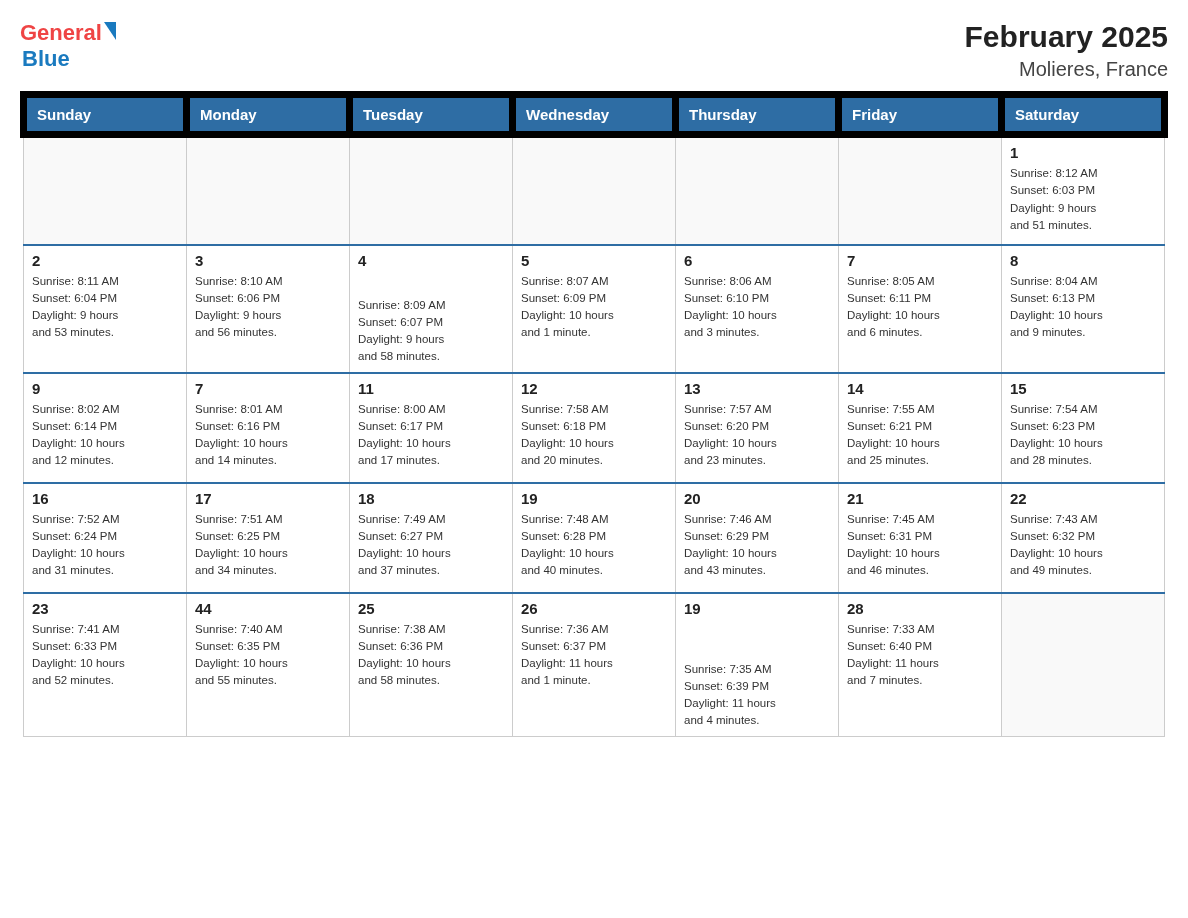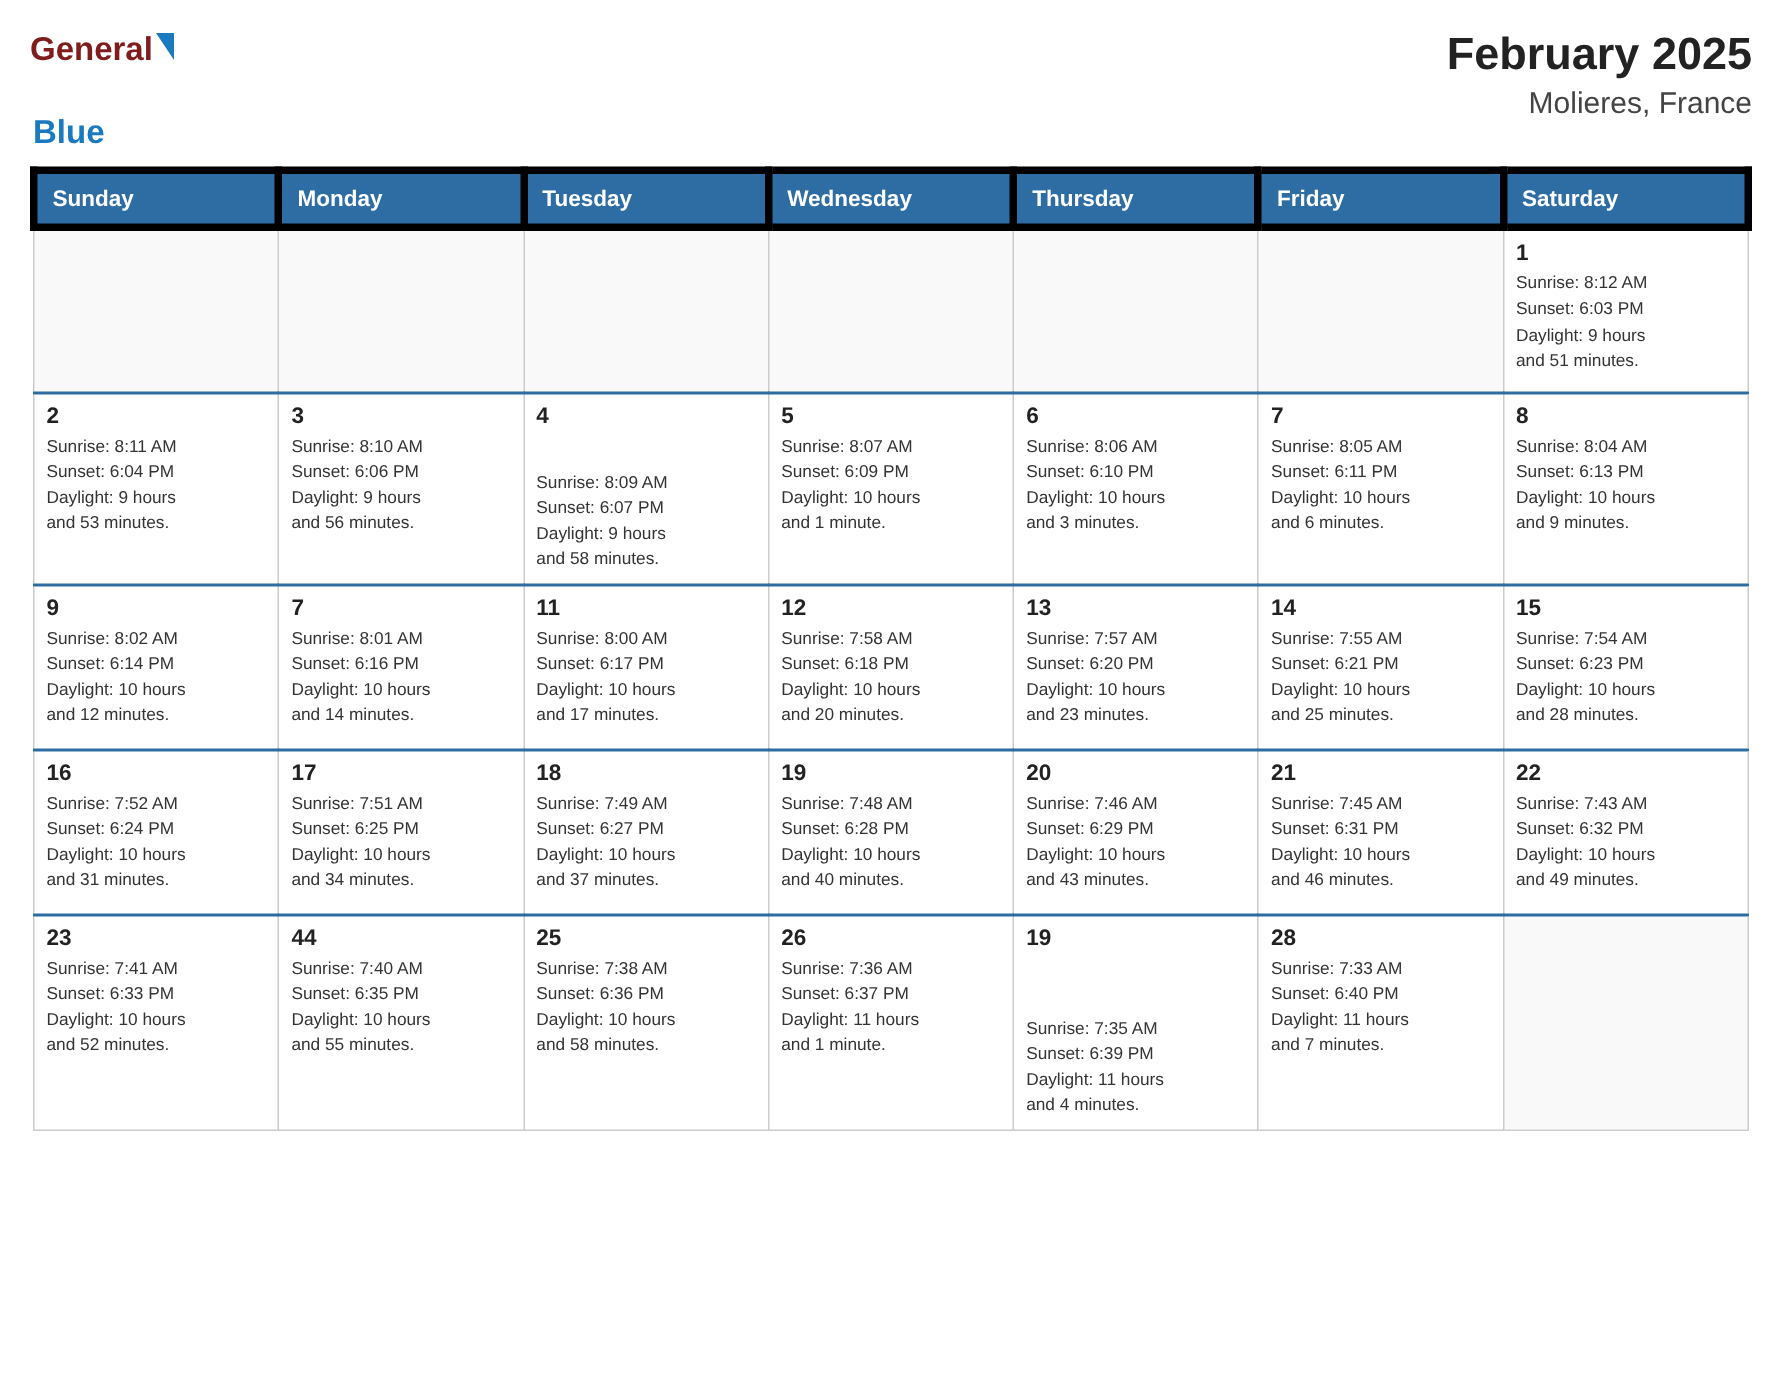--- a/index.html
+++ b/index.html
@@ -21,21 +21,21 @@
       flex-direction: column;
       align-items: flex-start;
     }
     .logo-text {
       display: flex;
       align-items: center;
       font-size: 22px;
       font-weight: bold;
       color: #333;
     }
-    .logo-general { color: #7f1d1d; }
+    .logo-general { color: #ef4444; }
     .logo-blue { color: #1a7abf; }
     .logo-arrow {
       width: 0;
       height: 0;
       border-left: 12px solid transparent;
       border-right: 0px solid transparent;
       border-top: 18px solid #1a7abf;
       margin-left: 2px;
       margin-top: -4px;
     }
@@ -57,21 +57,21 @@
       border-collapse: collapse;
       margin-top: 10px;
     }
     .calendar thead th {
       background-color: #2e6da4;
       color: #fff;
       font-size: 15px;
       font-weight: bold;
       padding: 8px 10px;
       text-align: left;
-      border: 5px solid #000000;
+      border: 7px solid #000000;
     }
     .calendar tbody td {
       vertical-align: top;
       border: 1px solid #ccc;
       padding: 6px 8px;
       font-size: 12px;
       color: #333;
       width: 14.28%;
       height: 110px;
     }
@@ -95,21 +95,21 @@
   </style>
 </head>
 <body>
 
 <div class="header">
   <div class="logo">
     <div class="logo-text">
       <span class="logo-general">General</span>
       <div class="logo-arrow"></div>
     </div>
-    <span class="logo-blue" style="font-size:22px;font-weight:bold;margin-left:2px;margin-top:29px;">Blue</span>
+    <span class="logo-blue" style="font-size:22px;font-weight:bold;margin-left:2px;">Blue</span>
   </div>
   <div class="title-area">
     <div class="calendar-title">February 2025</div>
     <div class="calendar-subtitle">Molieres, France</div>
   </div>
 </div>
 
 <table class="calendar">
   <thead>
     <tr>

